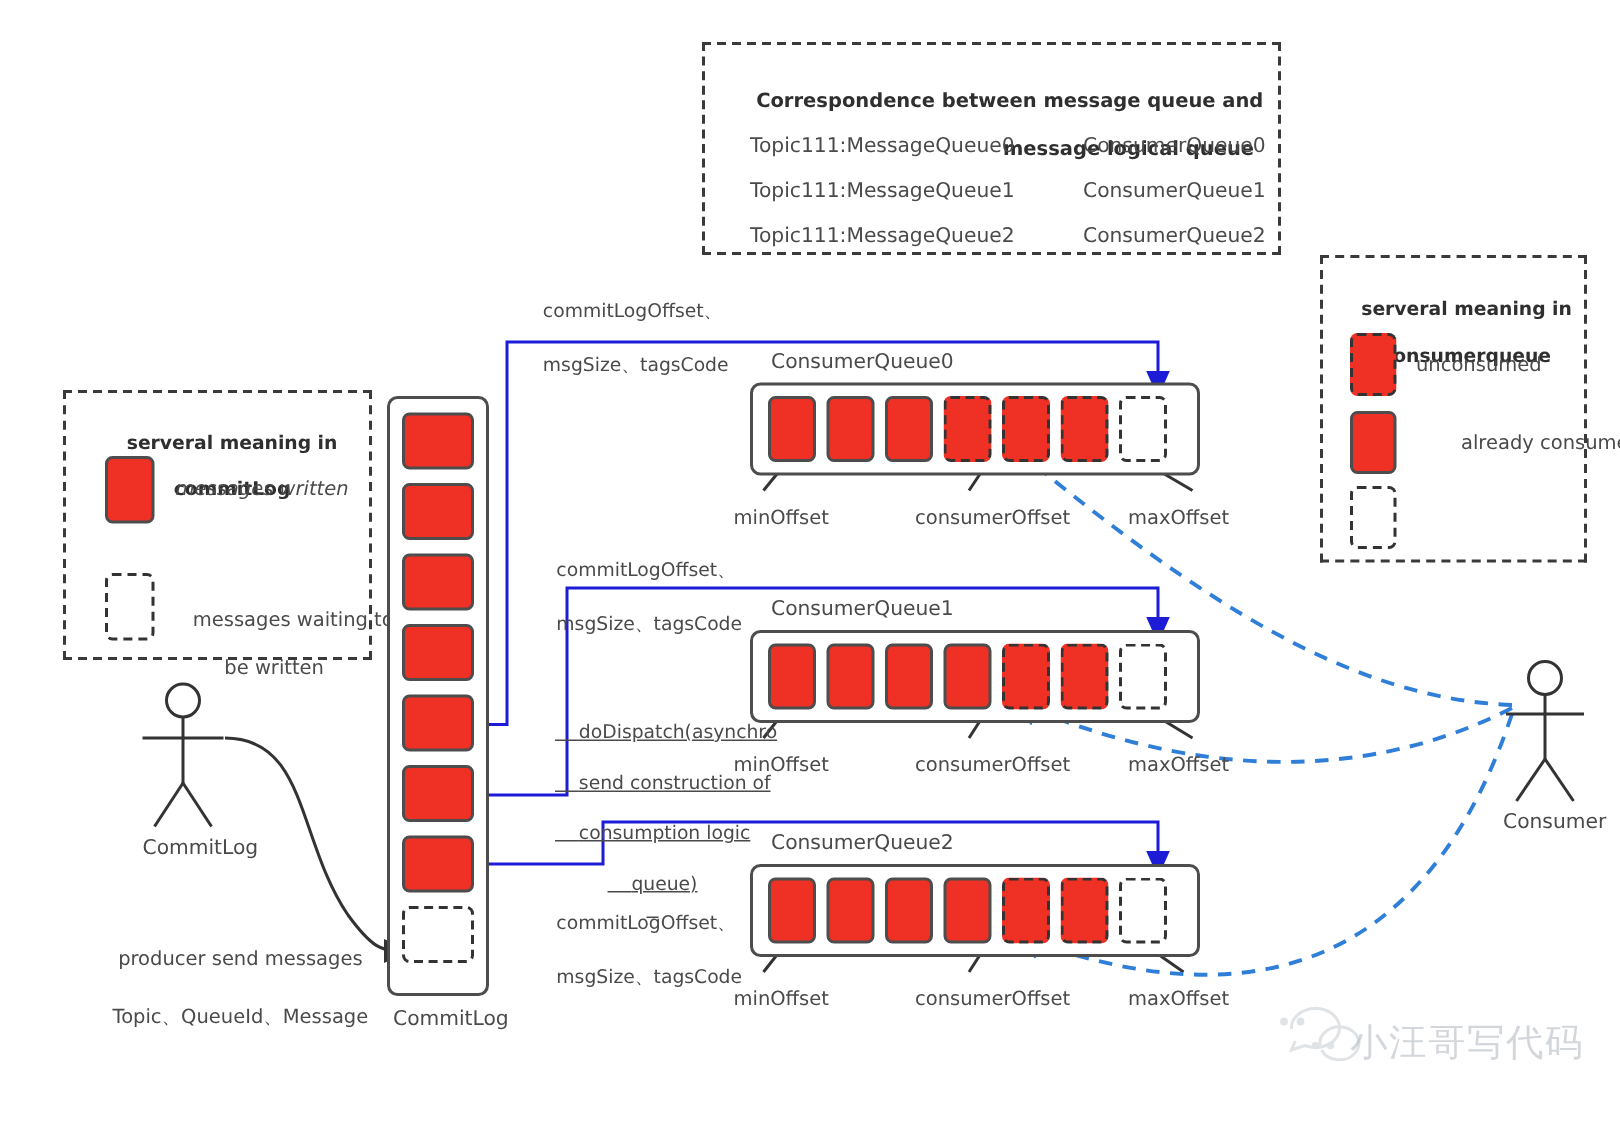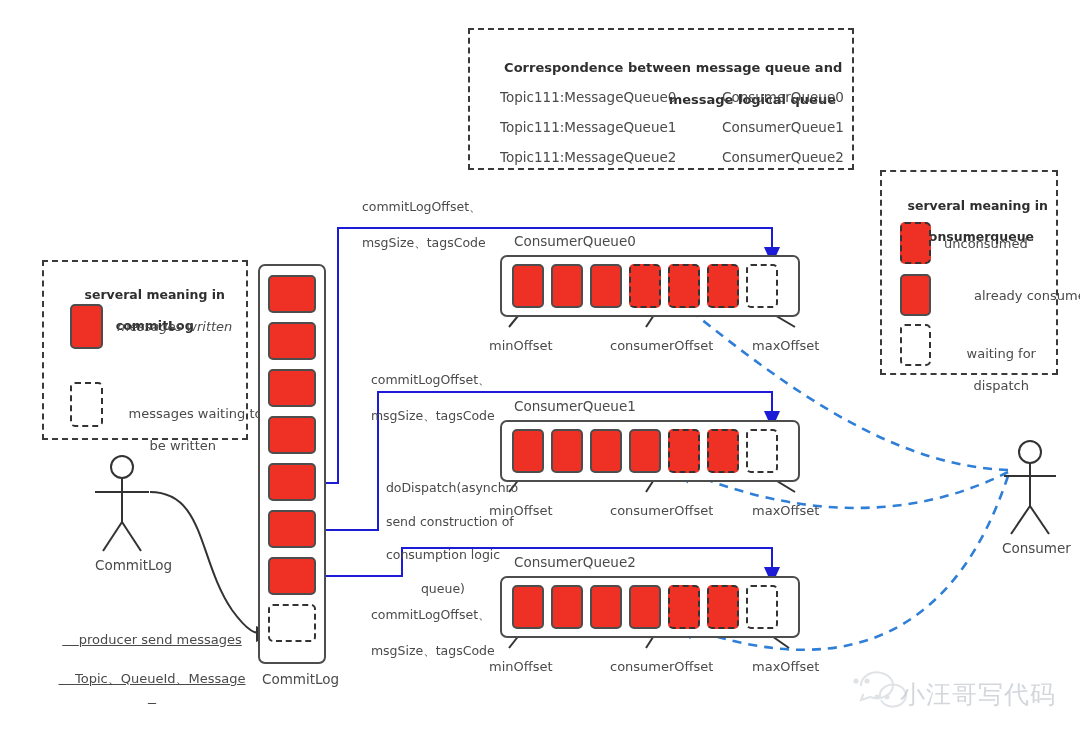--- a/index.html
+++ b/index.html
@@ -151,40 +151,36 @@
     <span>consumerqueue</span>
   </div>
 
   <div class="cell filled-dash" style="left:900px;top:222px;width:31px;height:42px;"></div>
   <div class="txt" style="left:944px;top:236px;font-size:13px;">unconsumed</div>
 
   <div class="cell filled" style="left:900px;top:274px;width:31px;height:42px;"></div>
   <div class="txt" style="left:938px;top:288px;font-size:13px;margin-left:36px;">already consumed</div>
 
   <div class="cell empty-dash" style="left:900px;top:324px;width:31px;height:42px;"></div>
-  <div class="txt center" style="left:938px;top:330px;width:110px;font-size:13px;">
-    <span>waiting for</span><br>
-    <span>dispatch</span>
-  </div>
 
   <div class="container" style="left:258px;top:264px;width:68px;height:400px;"></div>
   <div id="commitlog-cells">
       <div class="cell filled" style="left: 268px; top: 275px; width: 48px; height: 38px;"></div>
       <div class="cell filled" style="left: 268px; top: 322px; width: 48px; height: 38px;"></div>
       <div class="cell filled" style="left: 268px; top: 369px; width: 48px; height: 38px;"></div>
       <div class="cell filled" style="left: 268px; top: 416px; width: 48px; height: 38px;"></div>
       <div class="cell filled" style="left: 268px; top: 463px; width: 48px; height: 38px;"></div>
       <div class="cell filled" style="left: 268px; top: 510px; width: 48px; height: 38px;"></div>
       <div class="cell filled" style="left: 268px; top: 557px; width: 48px; height: 38px;"></div>
       <div class="cell empty-dash" style="left: 268px; top: 604px; width: 48px; height: 38px;"></div>
     </div>
   <div class="txt" style="left:262px;top:671px;font-size:13.5px;">CommitLog</div>
 
   <div class="txt" style="left:95px;top:557px;font-size:13.5px;">CommitLog</div>
-  <div class="txt center" style="left:52px;top:610px;width:200px;font-size:13px;line-height:1.5;text-decoration:underline;">
+  <div class="txt center" style="left:52px;top:610px;width:200px;font-size:13px;line-height:1.5;">
     <span>producer send messages</span><br>
     <span>Topic、QueueId、Message</span>
   </div>
 
   <div class="txt" style="left:1002px;top:540px;font-size:13.5px;">Consumer</div>
 
   <div class="txt" style="left:346px;top:180px;font-size:12.5px;line-height:1.45;">
     <span>commitLogOffset、</span><br>
     <span>msgSize、tagsCode</span>
   </div>
@@ -192,21 +188,21 @@
   <div class="txt" style="left:355px;top:353px;font-size:12.5px;line-height:1.45;">
     <span>commitLogOffset、</span><br>
     <span>msgSize、tagsCode</span>
   </div>
 
   <div class="txt" style="left:355px;top:588px;font-size:12.5px;line-height:1.45;">
     <span>commitLogOffset、</span><br>
     <span>msgSize、tagsCode</span>
   </div>
 
-  <div class="txt center" style="left:370px;top:463px;width:130px;font-size:12.5px;line-height:1.35;">
+  <div class="txt center" style="left:370px;top:463px;width:130px;font-size:12.5px;line-height:1.35;text-decoration:underline;">
     <span>doDispatch(asynchro</span><br>
     <span>send construction of</span><br>
     <span>consumption logic</span><br>
     <span>queue)</span>
   </div>
 
   <div id="queues-root">
       <div class="qlabel" style="left: 514px; top: 233px;">ConsumerQueue0</div>
       <div class="container" style="left: 500px; top: 255px; width: 300px; height: 62px;"></div>
       <div class="cell filled" style="left: 512px; top: 264px; width: 32px; height: 44px;"></div>

